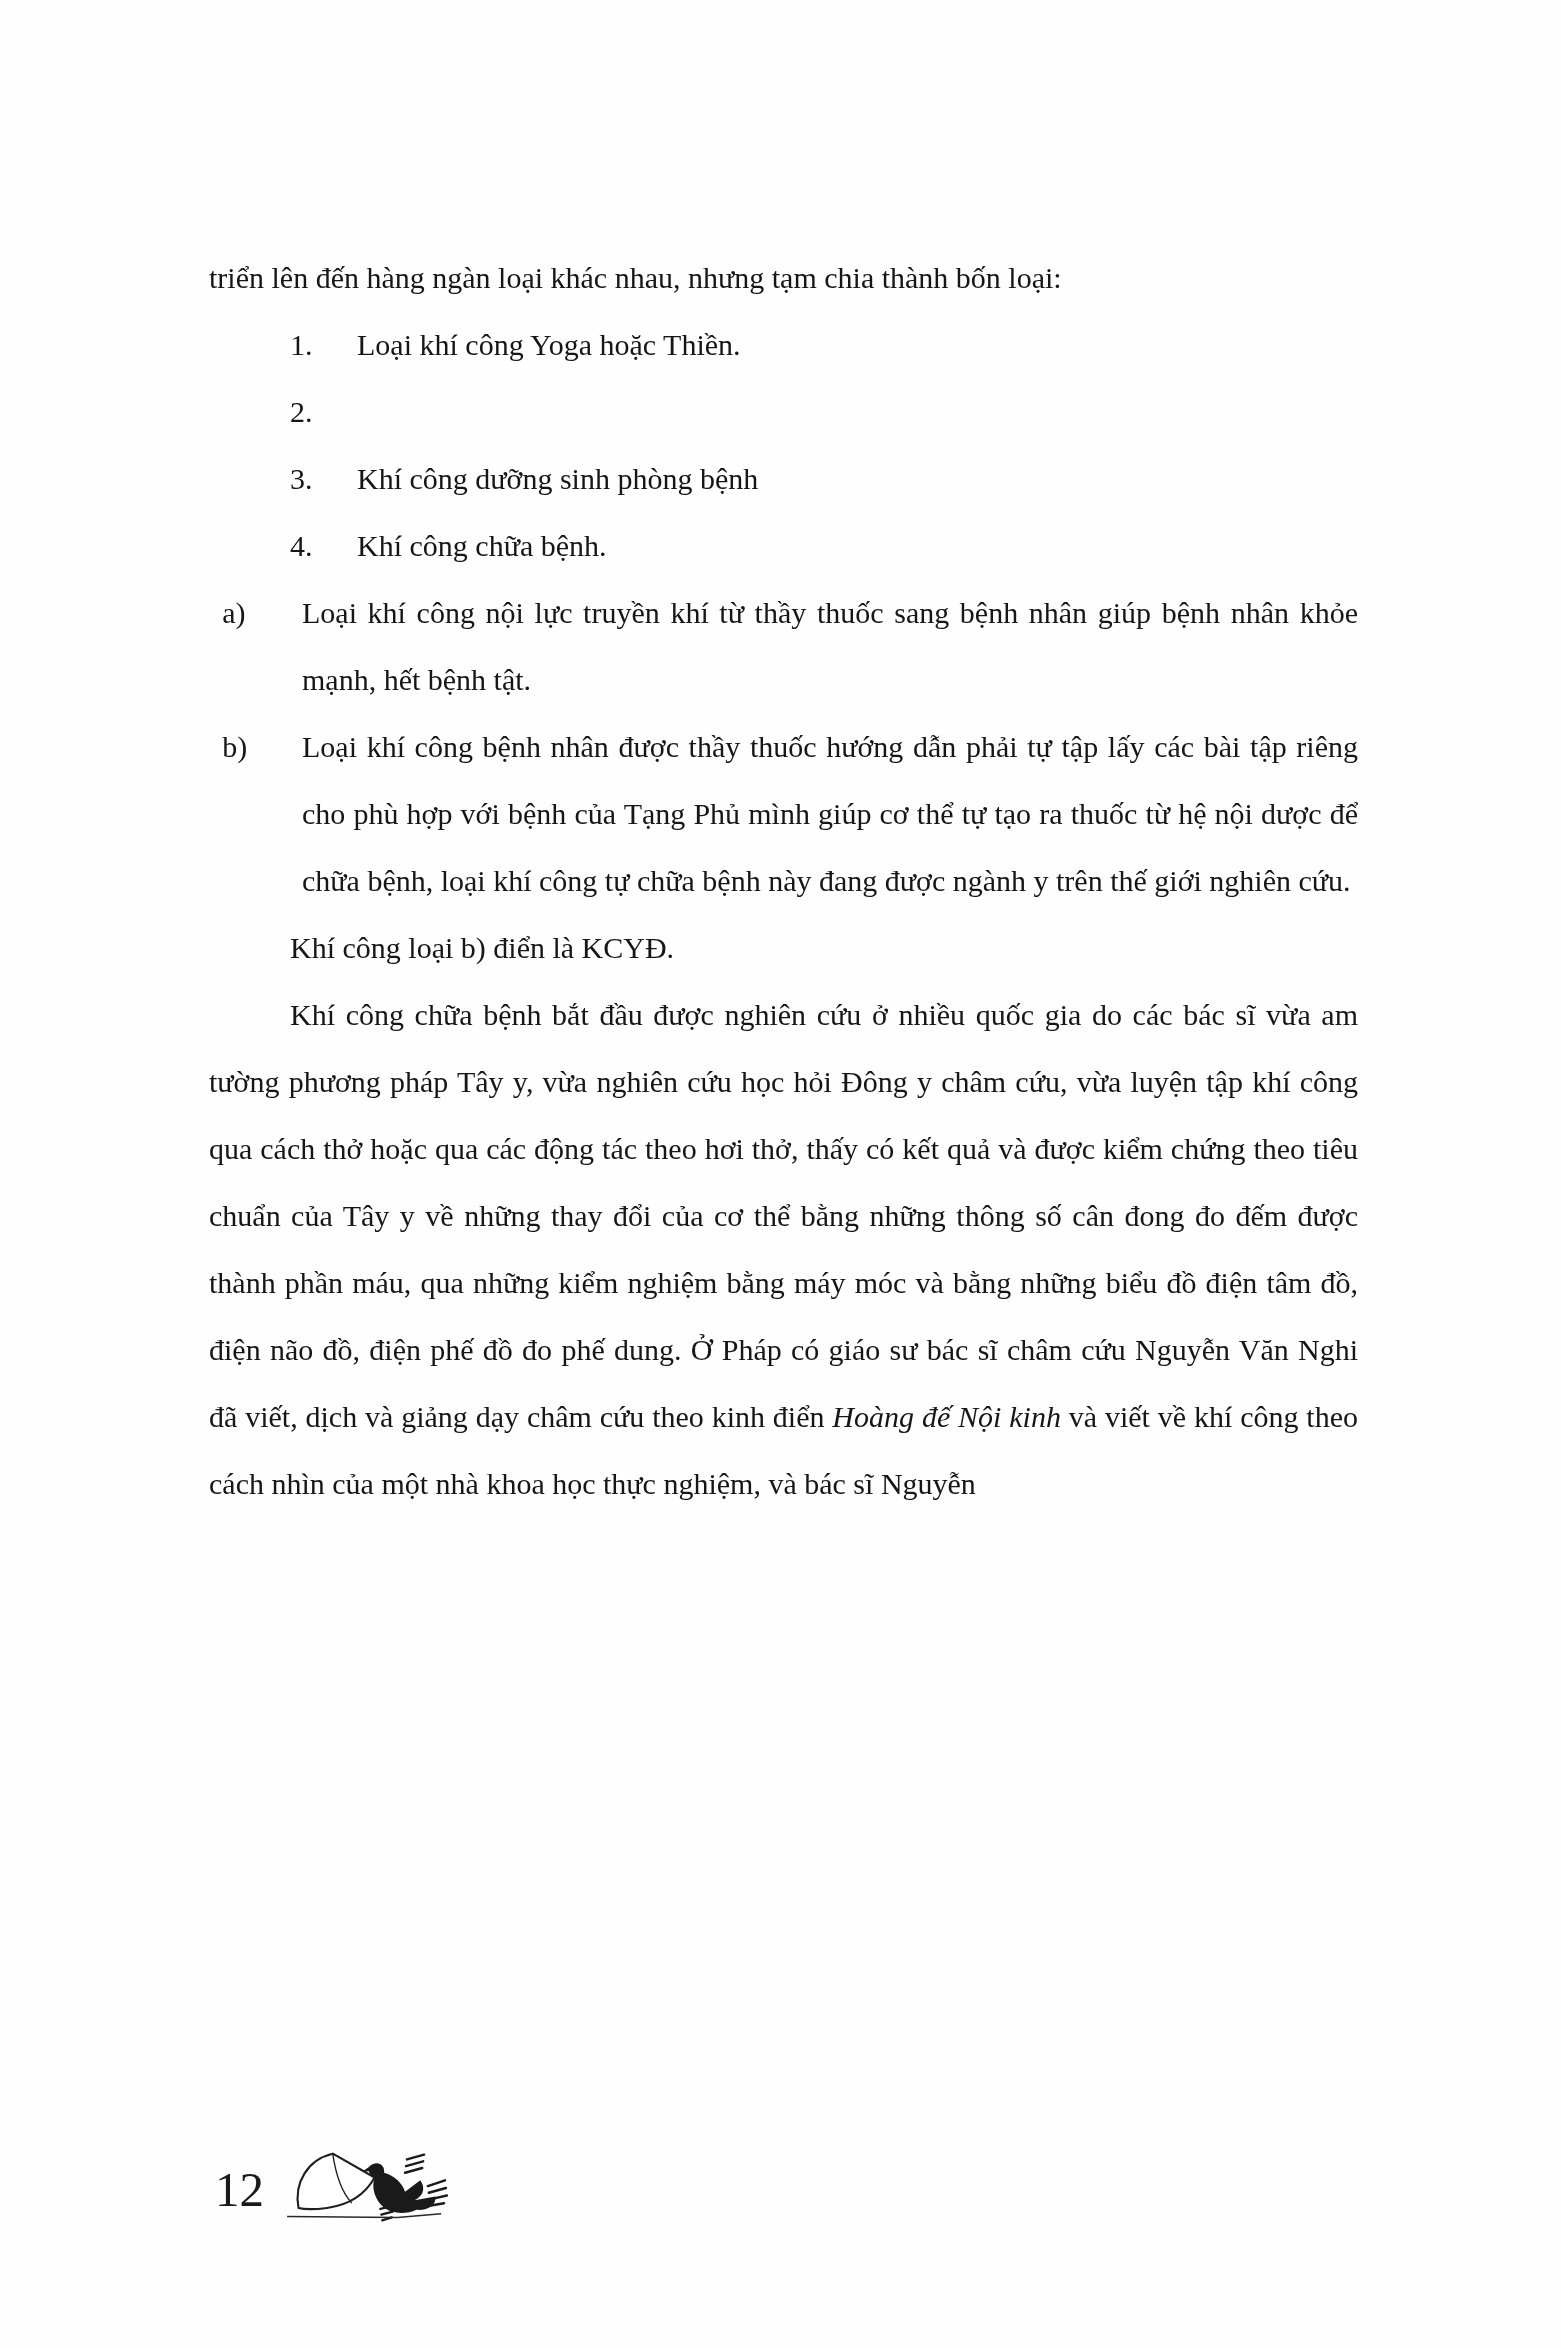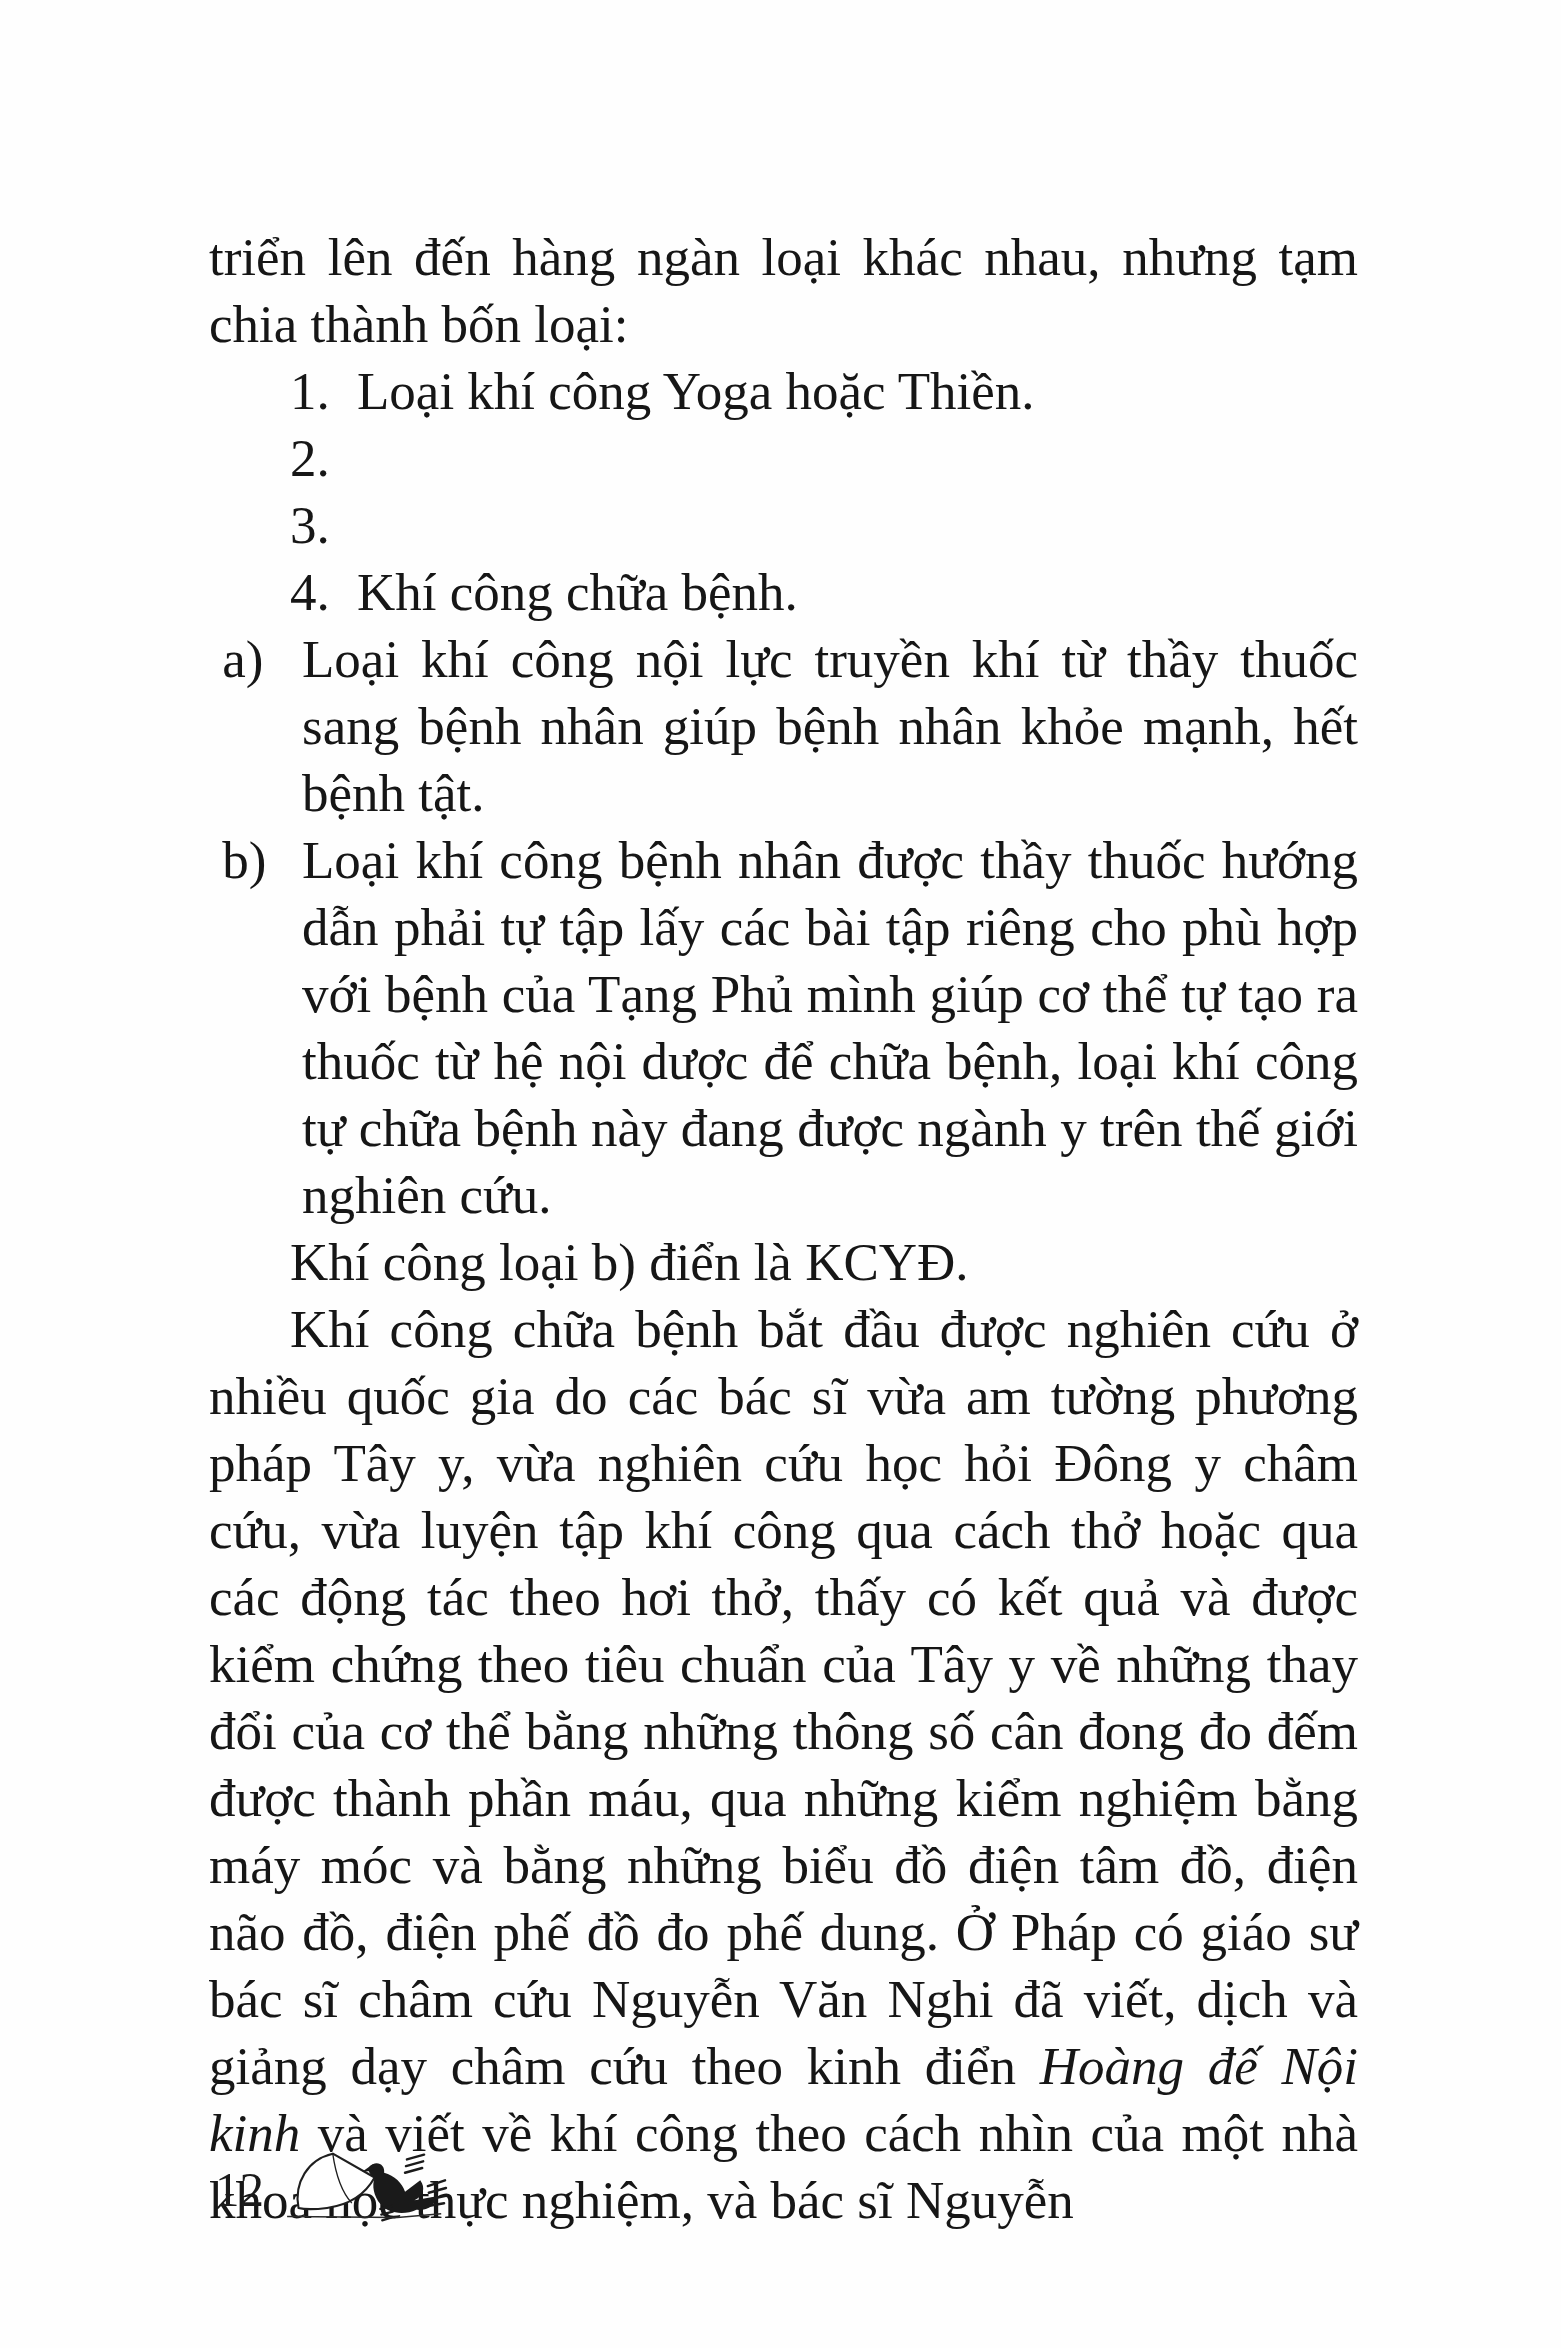--- a/index.html
+++ b/index.html
@@ -12,23 +12,24 @@
   .page {
     position: relative;
     width: 1562px;
     height: 2348px;
     background: #fefefe;
     color: #161616;
     overflow: hidden;
   }
   .text-block {
     padding: 224px 204px 0 209px;
-    font-size: 53px;
+    font-size: 30px;
     line-height: 67px;
     text-align: justify;
+    margin-top: 20px;
   }
   .para { margin: 0; }
   .indent { text-indent: 81px; }
   .olist { margin: 0; }
   .olist-item {
     display: flex;
     padding-left: 81px;
     text-align: left;
   }
   .olist-item .num {
@@ -76,20 +77,21 @@
     <div class="olist">
       <div class="olist-item">
         <span class="num">1.</span>
         <span class="itext">Loại khí công Yoga hoặc Thiền.</span>
       </div>
       <div class="olist-item">
         <span class="num">2.</span>
       </div>
       <div class="olist-item">
         <span class="num">3.</span>
+        <span class="itext">Khí công dưỡng sinh phòng bệnh</span>
       </div>
       <div class="olist-item">
         <span class="num">4.</span>
         <span class="itext">Khí công chữa bệnh.</span>
       </div>
     </div>
 
 
     <div class="hitem">
       <span class="hmark">a)</span>

